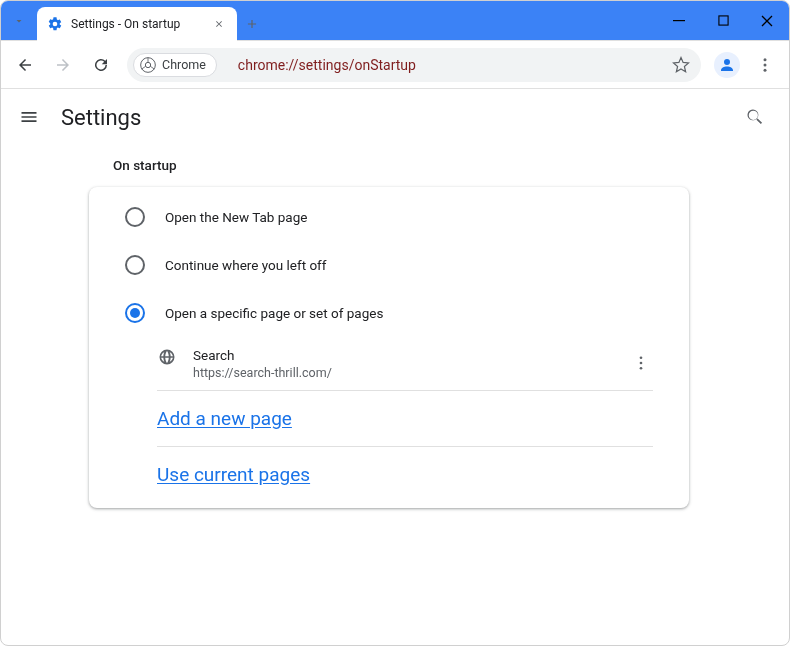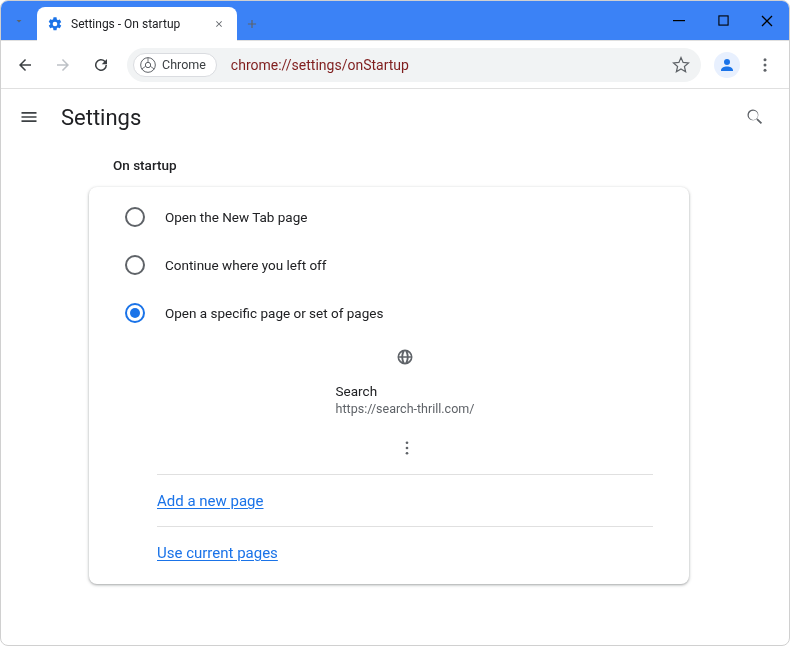--- a/index.html
+++ b/index.html
@@ -77,21 +77,21 @@
   }
   .nav-btn.disabled { color: #bdc1c6; cursor: default; }
   .omnibox {
     flex: 1;
     height: 34px;
     background: #f1f3f4;
     border-radius: 17px;
     display: flex;
     align-items: center;
     padding: 0 6px 0 6px;
-    gap: 14px;
+    gap: 21px;
     margin: 0 4px;
   }
   .chrome-chip {
     display:flex;align-items:center;gap:6px;
     background:#fff;
     border:1px solid #dadce0;
     border-radius: 14px;
     padding: 3px 10px 3px 6px;
     font-size: 12.5px;
     color:#3c4043;
@@ -177,43 +177,42 @@
     width:10px;height:10px;border-radius:50%;
     background:#1a73e8; display:none;
   }
   .radio.selected .radio-inner { display:block; }
   .option-label { font-size: 13.5px; color:#202124; }
   .sub-area {
     margin-left: 52px;
     margin-right: 20px;
   }
   .page-row {
-    display:flex;align-items:center;
+    display:flex;
     padding: 10px 0;
     gap: 16px;
-    flex-direction: column;
   }
   .globe-icon {
     width:20px;height:20px;color:#5f6368;flex-shrink:0;
     display:flex;align-items:center;justify-content:center;
   }
   .page-text { flex:1; }
   .page-name { font-size:13.5px;color:#202124; }
   .page-url { font-size:12.5px;color:#5f6368;margin-top:2px; }
   .row-more {
     width:32px;height:32px;display:flex;align-items:center;justify-content:center;
     cursor:pointer;color:#5f6368;border-radius:50%;
     margin-right: -4px;
   }
   .divider { height:1px;background:#e0e0e0; }
   .link-row {
     padding: 16px 0;
   }
   .action-link {
-    font-size:15px;color:#1a73e8;cursor:pointer;
+    font-size:19px;color:#1a73e8;cursor:pointer;
     text-decoration: underline;
     text-underline-offset: 2px;
     text-align: right;
   }
   svg { display:block; }
 </style>
 </head>
 <body>
 
 <div class="titlebar">

